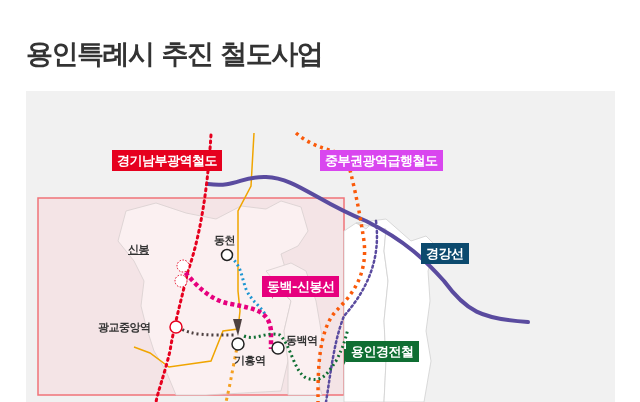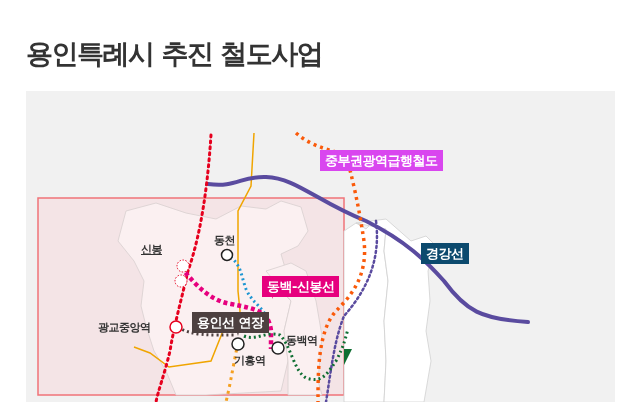--- a/index.html
+++ b/index.html
@@ -68,23 +68,24 @@
     <circle cx="201" cy="164" r="5.5" fill="#ffffff" stroke="#222222" stroke-width="1.5"></circle>
     <circle cx="150" cy="236" r="6" fill="#ffffff" stroke="#e6001e" stroke-width="1.5"></circle>
     <circle cx="212" cy="253" r="6" fill="#ffffff" stroke="#222222" stroke-width="1.5"></circle>
     <circle cx="252" cy="257" r="6" fill="#ffffff" stroke="#222222" stroke-width="1.5"></circle>
 
     <polygon points="207,228 216,228 212,245" fill="#4d4040"></polygon>
     <polygon points="246,190 254,190 246,208" fill="#e6007e"></polygon>
     <polygon points="318,258 326,258 318,274" fill="#0f6e32"></polygon>
   </svg>
 
+  <div class="label" style="left:86px; top:59px; background:#e6001e;">경기남부광역철도</div>
   <div class="label" style="left:294px; top:59px; background:#d946ef;">중부권광역급행철도</div>
   <div class="label" style="left:395px; top:152px; background:#0c4a6e;">경강선</div>
   <div class="label" style="left:236px; top:185px; background:#e6007e;">동백-신봉선</div>
-  <div class="label" style="left:166px; top:221px; background:#4d4040;">용인선 연장</div>
+  <div class="label" style="left:320px; top:250px; background:#0f6e32;">용인경전철</div>
 
-  <div class="station" style="left:115px; top:152px;text-decoration:underline;">신봉</div>
+  <div class="station" style="left:102px; top:152px;text-decoration:underline;">신봉</div>
   <div class="station" style="left:188px; top:143px;text-align:right;">동천</div>
   <div class="station" style="left:72px; top:230px;">광교중앙역</div>
   <div class="station" style="left:208px; top:263px;">기흥역</div>
   <div class="station" style="left:260px; top:243px;">동백역</div>
 </div>
 
 </body></html>

